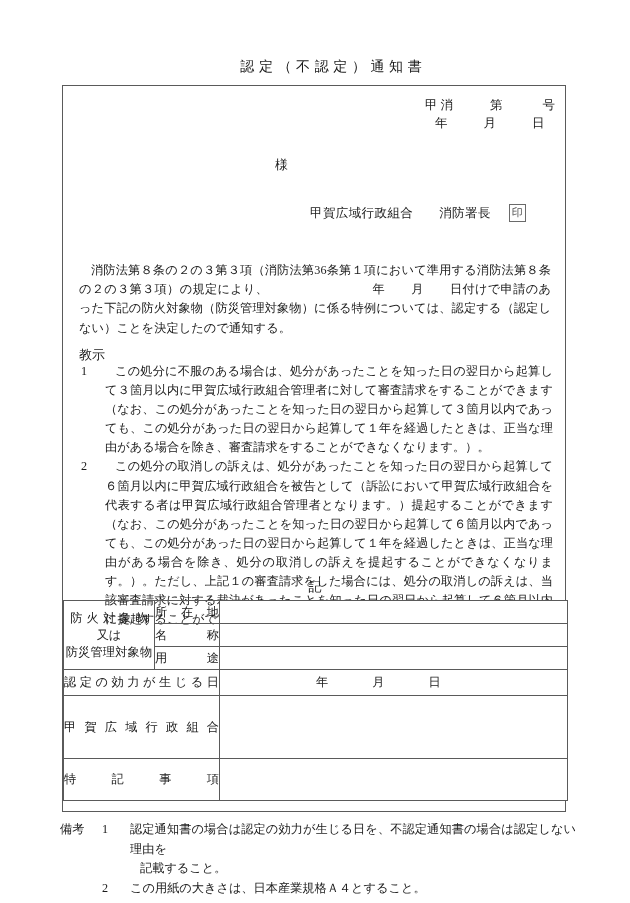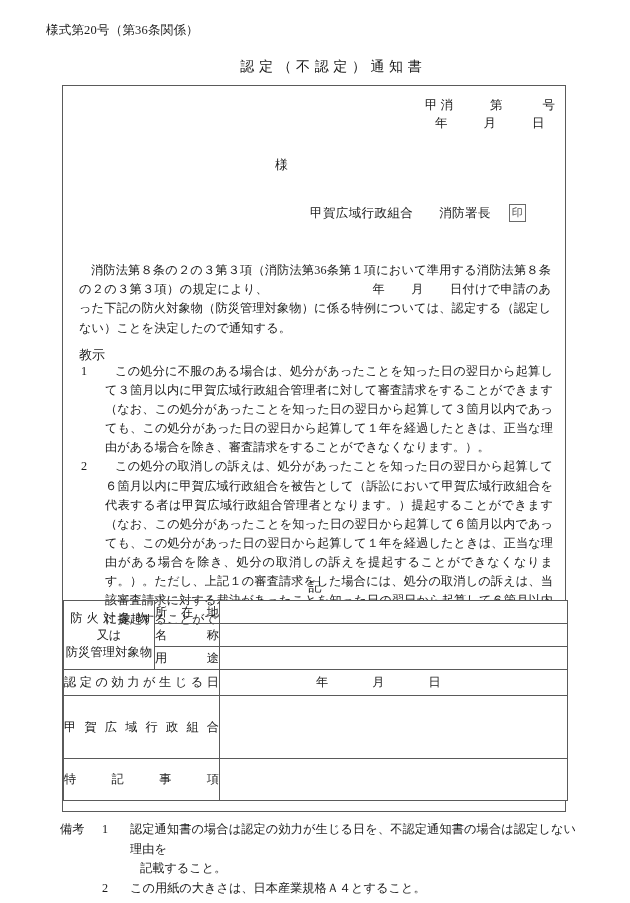--- a/index.html
+++ b/index.html
@@ -269,21 +269,20 @@
   }
   .remarks-cont {
     padding-left: 38px;
   }
 </style>
 </head>
 <body>
 
 <div class="page">
 
-  <div class="form-no">様式第20号（第36条関係）</div>
 
   <div class="doc-title">認定（不認定）通知書</div>
 
   <div class="frame">
 
     <div class="docnum">
       <span class="lbl-ko">甲消</span><span class="sp-a"></span><span>第</span><span class="sp-b"></span><span>号</span>
     </div>
 
     <div class="docdate">

